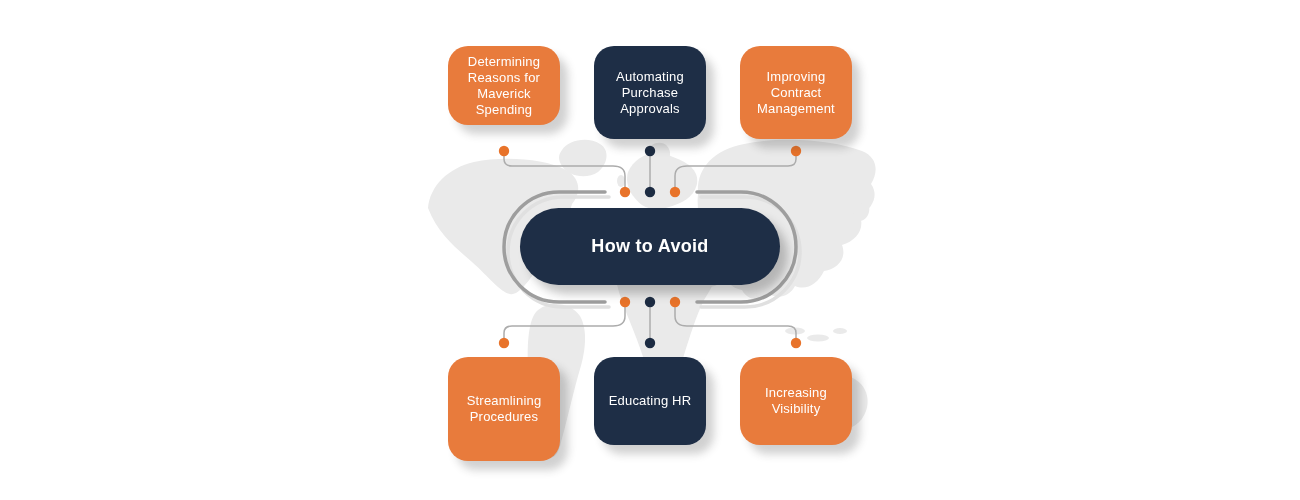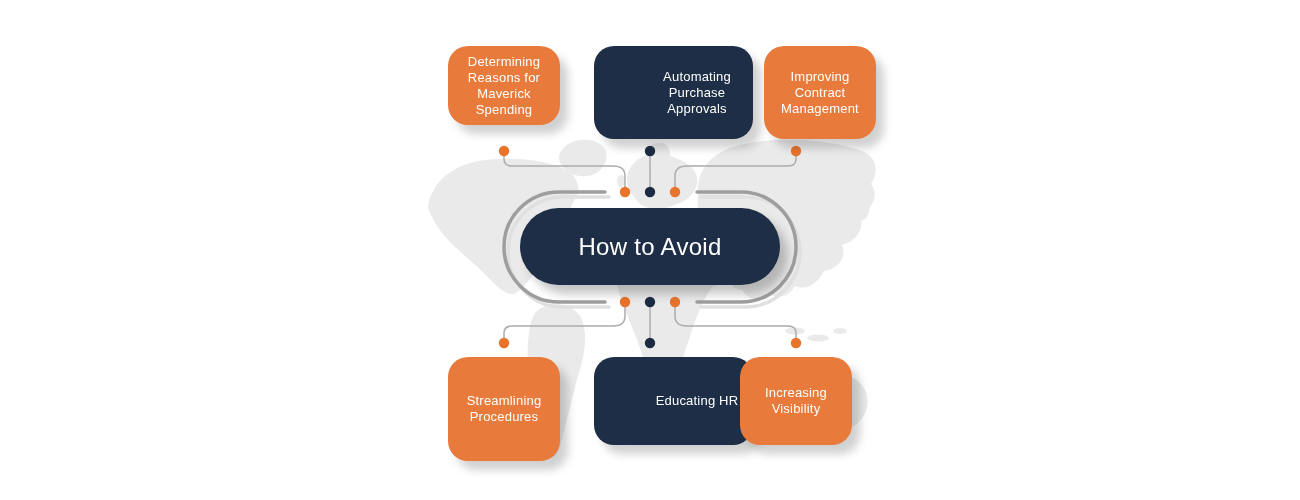--- a/index.html
+++ b/index.html
@@ -8,39 +8,39 @@
     background:var(--background,#fff);
     font-family:"Liberation Sans","DejaVu Sans",sans-serif;
   }
   .art{position:absolute;left:0;top:0;width:1300px;height:500px;}
   .node{
     position:absolute;width:112px;border-radius:20px;
     display:flex;align-items:center;justify-content:center;
     box-shadow:8px 9px 9px rgba(45,45,45,.22);
   }
   .node--orange{background:var(--orange,#E87B3C);}
-  .node--navy{background:var(--navy,#1E2E46);padding-left:47px;}
+  .node--navy{background:var(--navy,#1E2E46);}
   .node-label{
     color:var(--text-white,#fff);font-size:13px;line-height:16px;
     letter-spacing:.2px;text-align:center;white-space:pre-line;
   }
   .n-t1{left:448px;top:46px;height:79px;}
   .n-t2{left:594px;top:46px;height:93px;}
-  .n-t3{left:740px;top:46px;height:93px;margin-left:24px;}
+  .n-t3{left:740px;top:46px;height:93px;}
   .n-b1{left:448px;top:357px;height:104px;}
   .n-b2{left:594px;top:357px;height:88px;}
   .n-b3{left:740px;top:357px;height:88px;justify-content:center;}
   .center-pill{
     position:absolute;left:520px;top:208px;width:260px;height:77px;
     border-radius:38.5px;background:var(--navy,#1E2E46);
     display:flex;flex-direction:column;align-items:center;justify-content:center;
     box-shadow:8px 9px 10px rgba(45,45,45,.28);
   }
   .center-title{
-    color:var(--text-white,#fff);font-weight:normal;font-size:24px;
+    color:var(--text-white,#fff);font-weight:bold;font-size:18px;
     line-height:25px;letter-spacing:.3px;text-align:left;
   }
 </style>
 </head>
 <body>
 
 <div class="stage">
 
   <svg class="art" viewBox="0 0 1300 500" aria-hidden="true">
 

